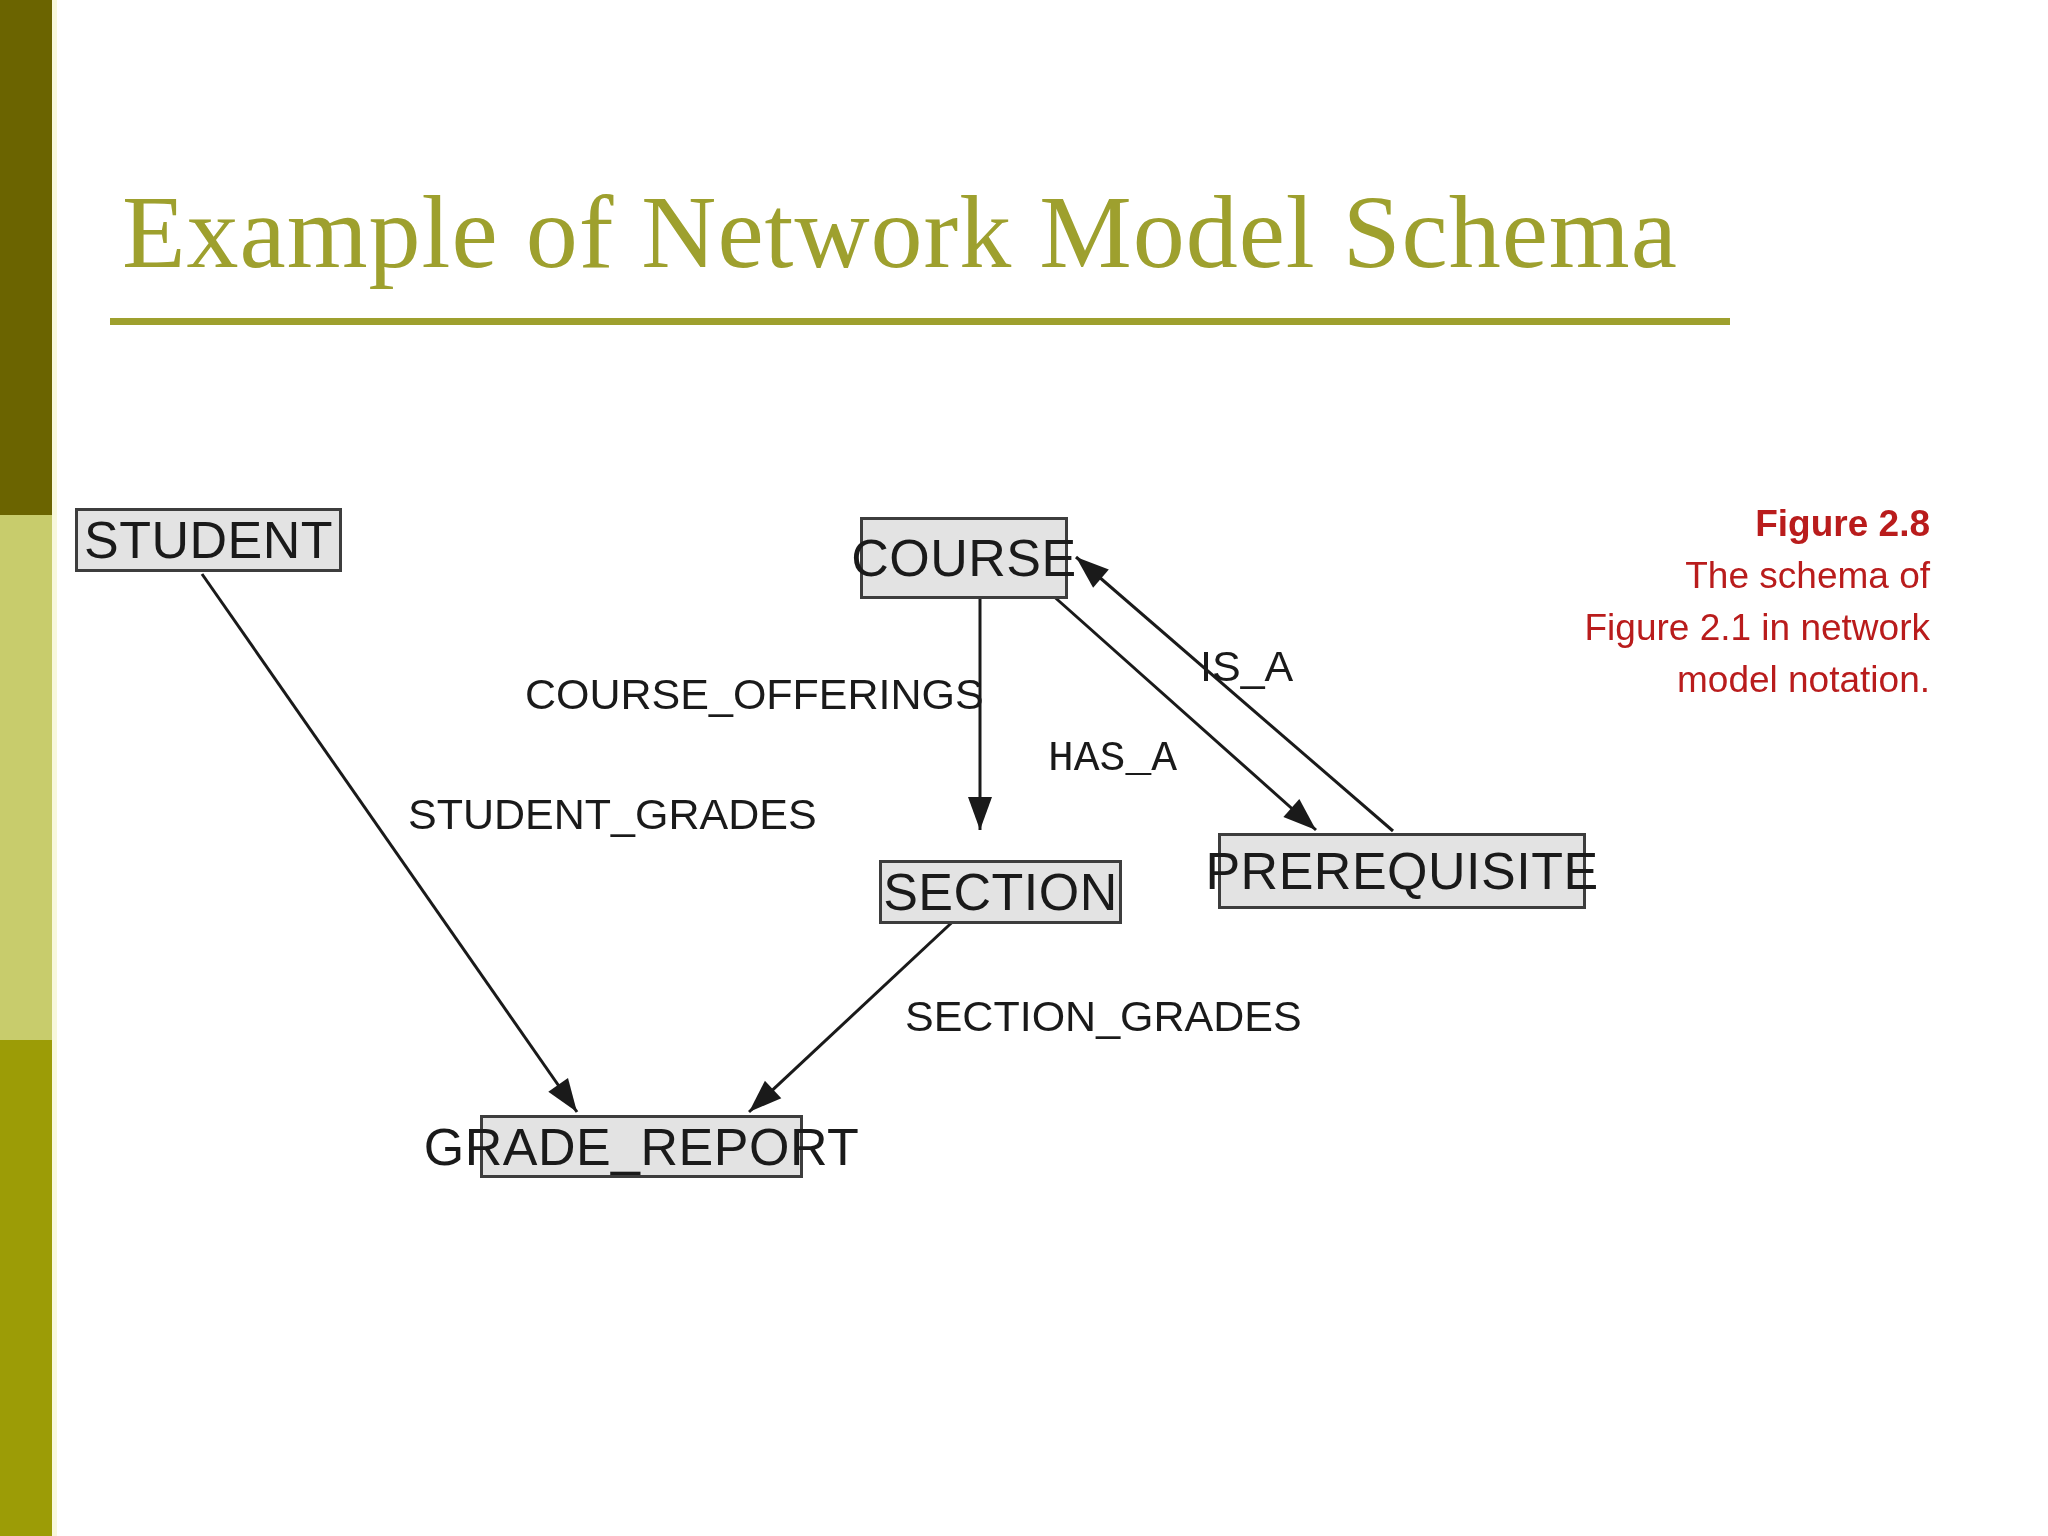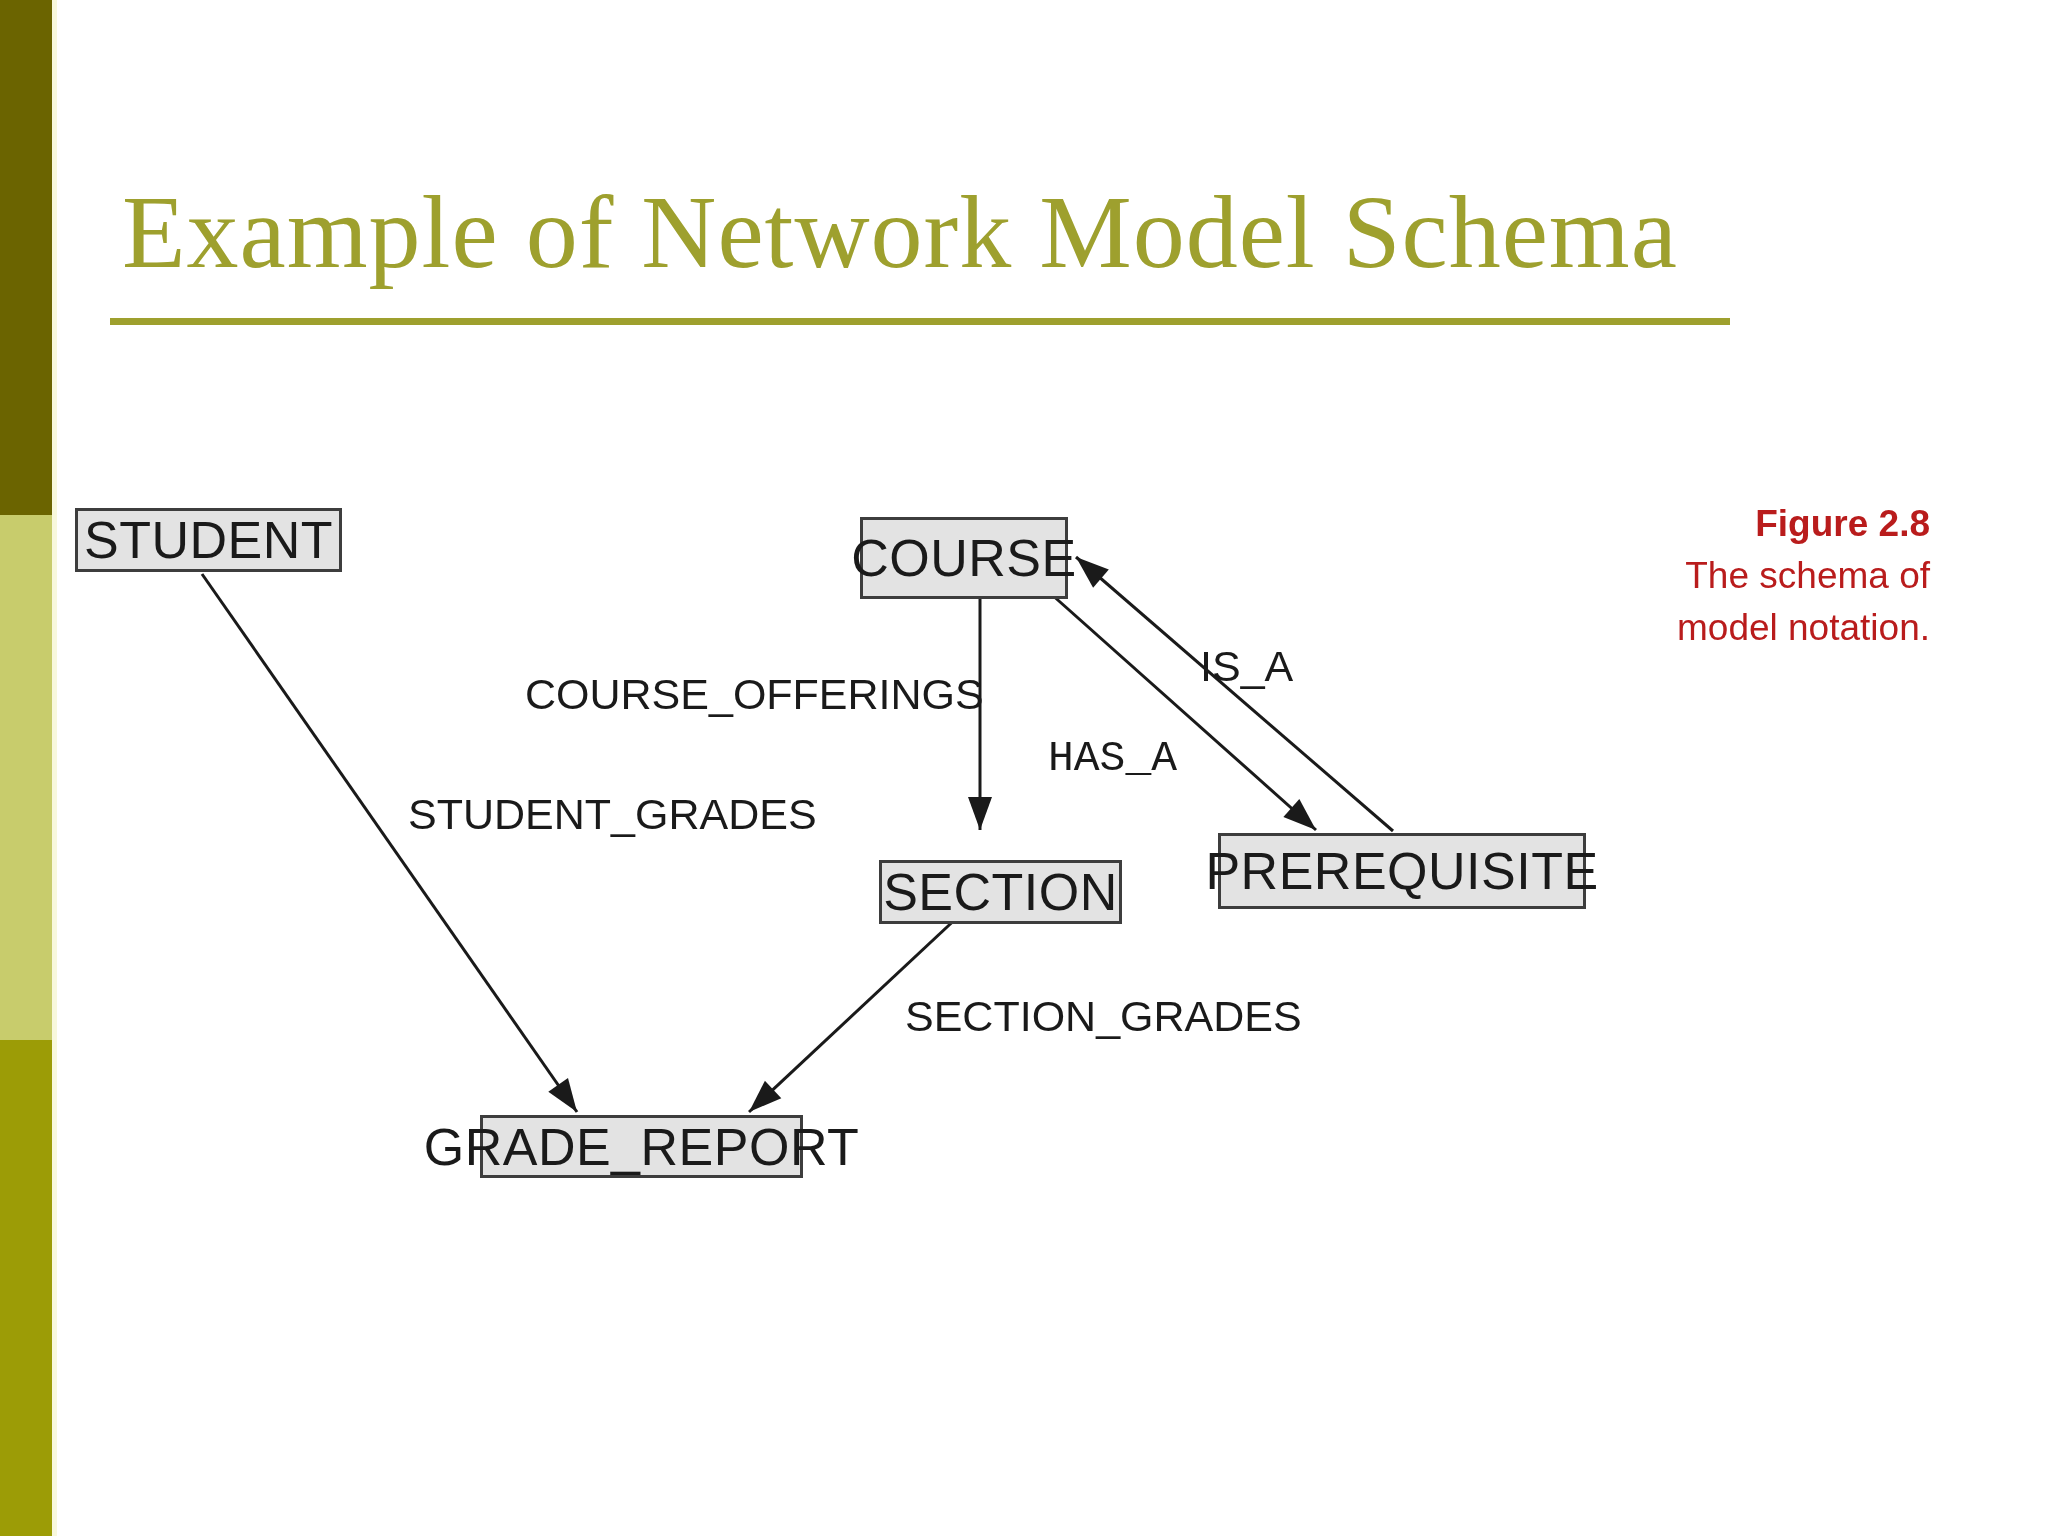--- a/index.html
+++ b/index.html
@@ -102,16 +102,17 @@
       <div class="edge-label" style="left: 525px; top: 670px;">COURSE_OFFERINGS</div>
       <div class="edge-label" style="left: 408px; top: 790px;">STUDENT_GRADES</div>
       <div class="edge-label" style="left: 1048px; top: 734px; font-family: Liberation Mono, monospace;">HAS_A</div>
       <div class="edge-label" style="left: 1200px; top: 642px;">IS_A</div>
       <div class="edge-label" style="left: 905px; top: 992px;">SECTION_GRADES</div>
     </div>
 
   <div class="caption">
     <div class="caption-heading">Figure 2.8</div>
     <div class="caption-line">The schema of</div>
+    <div class="caption-line">Figure 2.1 in network</div>
     <div class="caption-line">model notation.</div>
   </div>
 
 </div>
 
 </body></html>

